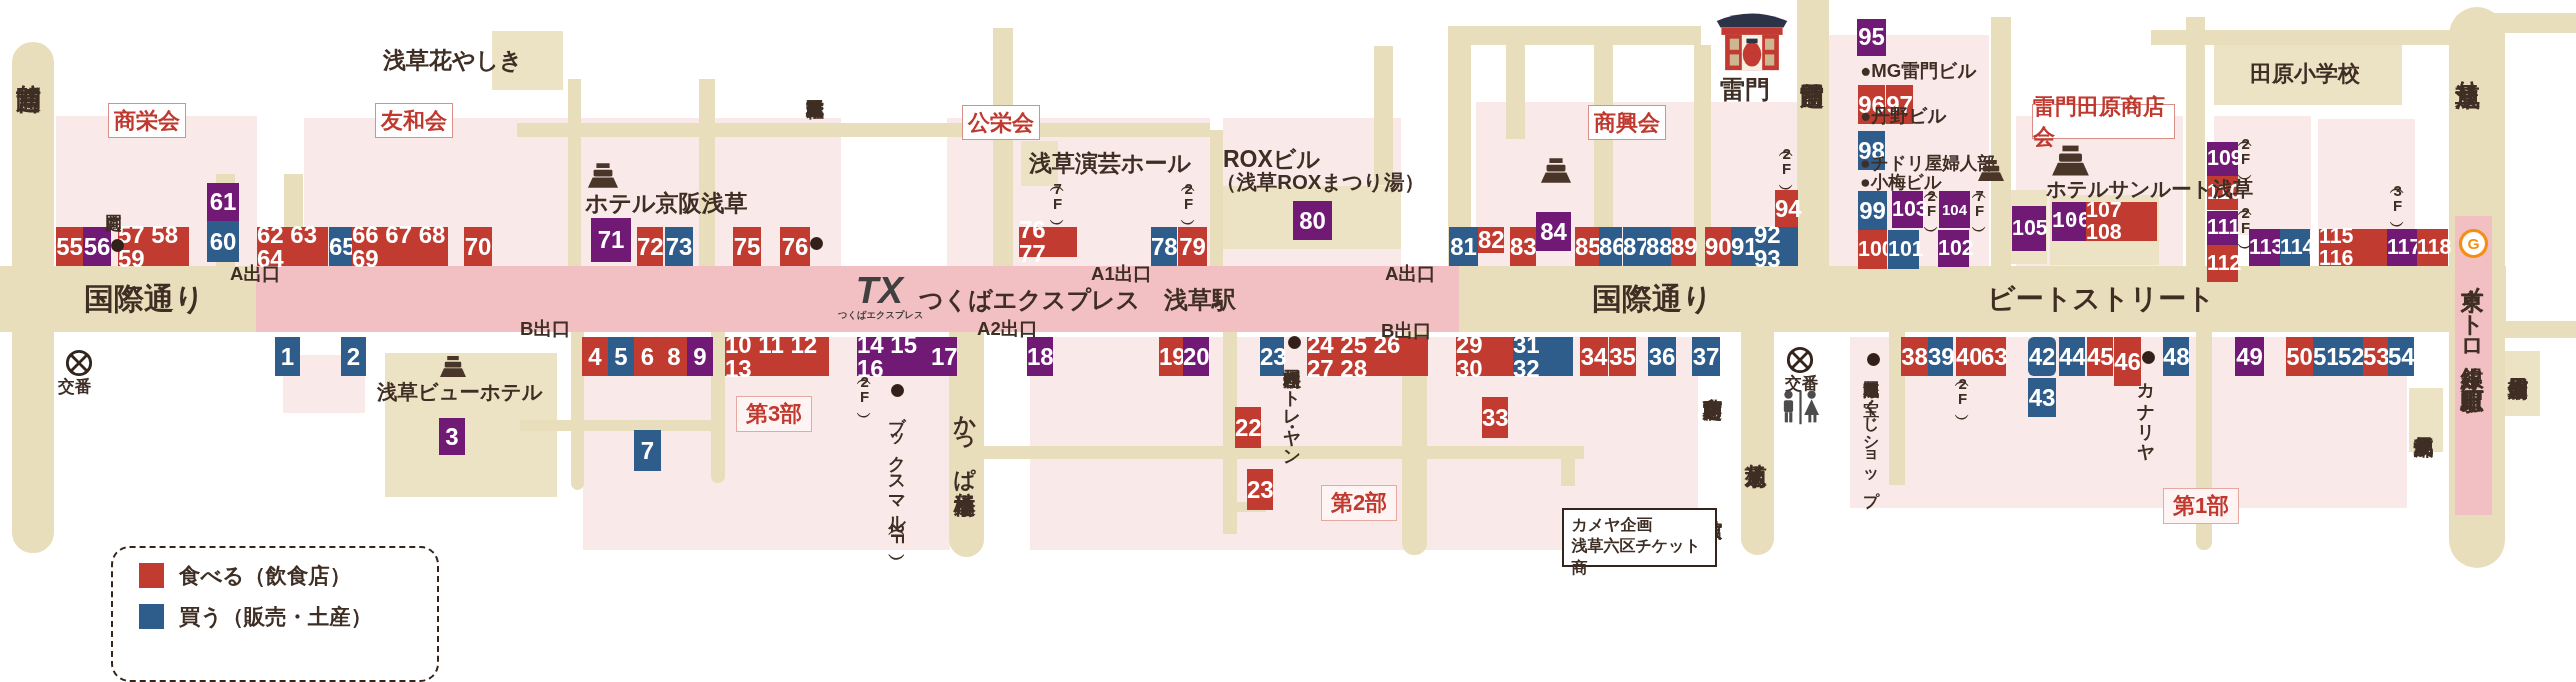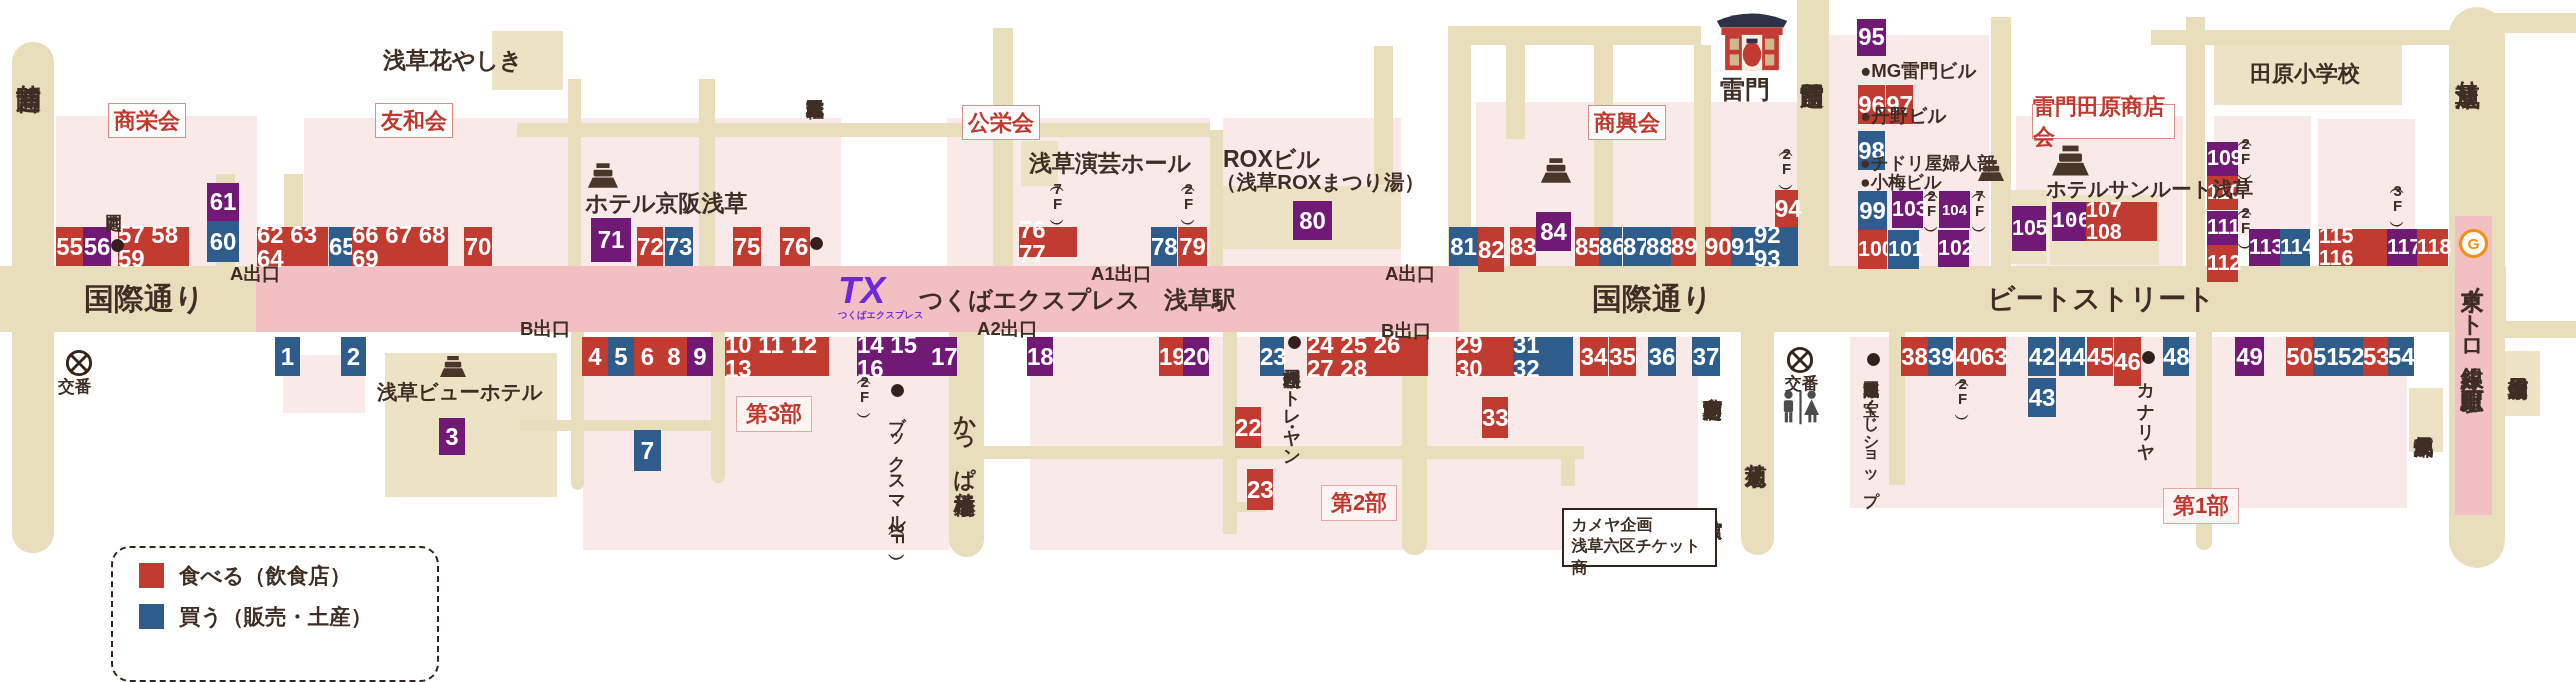--- a/index.html
+++ b/index.html
@@ -113,21 +113,21 @@
       <div class="chip exp" style="left: 591px; top: 218px; width: 40px; height: 44px;">71</div>
       <div class="chip eat" style="left: 637px; top: 227px; width: 26px; height: 39px;">72</div>
       <div class="chip buy" style="left: 665px; top: 227px; width: 28px; height: 39px;">73</div>
       <div class="chip eat" style="left: 733px; top: 227px; width: 28px; height: 39px;">75</div>
       <div class="chip eat" style="left: 780px; top: 227px; width: 30px; height: 39px;">76</div>
       <div class="chip eat" style="left: 1019px; top: 227px; width: 58px; height: 30px;">76 77</div>
       <div class="chip buy" style="left: 1151px; top: 227px; width: 26px; height: 39px;">78</div>
       <div class="chip eat" style="left: 1178px; top: 227px; width: 29px; height: 39px;">79</div>
       <div class="chip exp" style="left: 1293px; top: 201px; width: 39px; height: 39px;">80</div>
       <div class="chip buy" style="left: 1449px; top: 227px; width: 29px; height: 39px;">81</div>
-      <div class="chip eat" style="left: 1478px; top: 227px; width: 26px; height: 45px;">82</div>
+      <div class="chip eat" style="left: 1478px; top: 227px; width: 26px; height: 26px;">82</div>
       <div class="chip eat" style="left: 1510px; top: 227px; width: 26px; height: 39px;">83</div>
       <div class="chip exp" style="left: 1536px; top: 212px; width: 35px; height: 39px;">84</div>
       <div class="chip eat" style="left: 1575px; top: 227px; width: 24px; height: 39px;">85</div>
       <div class="chip buy" style="left: 1599px; top: 227px; width: 23px; height: 39px;">86</div>
       <div class="chip buy" style="left: 1623px; top: 227px; width: 23px; height: 39px;">87</div>
       <div class="chip buy" style="left: 1646px; top: 227px; width: 25px; height: 39px;">88</div>
       <div class="chip eat" style="left: 1671px; top: 227px; width: 25px; height: 39px;">89</div>
       <div class="chip eat" style="left: 1705px; top: 227px; width: 26px; height: 39px;">90</div>
       <div class="chip buy" style="left: 1731px; top: 227px; width: 23px; height: 39px;">91</div>
       <div class="chip buy" style="left: 1754px; top: 227px; width: 44px; height: 39px;">92 93</div>
@@ -177,21 +177,21 @@
       <div class="chip buy" style="left: 1513px; top: 337px; width: 60px; height: 39px;">31 32</div>
       <div class="chip eat" style="left: 1482px; top: 397px; width: 26px; height: 41px;">33</div>
       <div class="chip eat" style="left: 1580px; top: 337px; width: 28px; height: 39px;">34</div>
       <div class="chip eat" style="left: 1609px; top: 337px; width: 27px; height: 39px;">35</div>
       <div class="chip buy" style="left: 1648px; top: 337px; width: 28px; height: 39px;">36</div>
       <div class="chip buy" style="left: 1692px; top: 337px; width: 28px; height: 39px;">37</div>
       <div class="chip eat" style="left: 1901px; top: 337px; width: 27px; height: 39px;">38</div>
       <div class="chip buy" style="left: 1928px; top: 337px; width: 25px; height: 39px;">39</div>
       <div class="chip eat" style="left: 1956px; top: 337px; width: 25px; height: 39px;">40</div>
       <div class="chip eat" style="left: 1981px; top: 337px; width: 25px; height: 39px;">63</div>
-      <div class="chip buy" style="left: 2028px; top: 337px; width: 28px; height: 39px;">42</div>
+      <div class="chip buy" style="left: 2028px; top: 337px; width: 28px; height: 39px; border-radius: 6px;">42</div>
       <div class="chip buy" style="left: 2028px; top: 378px; width: 28px; height: 39px;">43</div>
       <div class="chip buy" style="left: 2059px; top: 337px; width: 26px; height: 39px;">44</div>
       <div class="chip eat" style="left: 2087px; top: 337px; width: 26px; height: 39px;">45</div>
       <div class="chip eat" style="left: 2114px; top: 337px; width: 27px; height: 49px;">46</div>
       <div class="chip buy" style="left: 2163px; top: 337px; width: 26px; height: 39px;">48</div>
       <div class="chip exp" style="left: 2235px; top: 337px; width: 29px; height: 39px;">49</div>
       <div class="chip eat" style="left: 2286px; top: 337px; width: 27px; height: 39px;">50</div>
       <div class="chip buy" style="left: 2313px; top: 337px; width: 25px; height: 39px;">51</div>
       <div class="chip buy" style="left: 2338px; top: 337px; width: 25px; height: 39px;">52</div>
       <div class="chip eat" style="left: 2363px; top: 337px; width: 25px; height: 39px;">53</div>
@@ -321,21 +321,21 @@
     <circle cx="34" cy="5" r="4.5" fill="#4c4c4c"></circle>
     <path d="M34 10 L26 27 L42 27 Z" fill="#4c4c4c"></path>
     <rect x="30.5" y="27" width="3.2" height="8" fill="#4c4c4c"></rect>
     <rect x="36" y="27" width="3.2" height="8" fill="#4c4c4c"></rect>
         </svg></div>
       <div class="icon" style="left: 2458px; top: 228px; width: 31px;"><svg width="31" height="31" viewBox="0 0 34 34">
     <circle cx="17" cy="17" r="16" fill="#f28f16"></circle>
     <circle cx="17" cy="17" r="12.5" fill="#fff"></circle>
     <text x="17" y="23" text-anchor="middle" font-size="17" font-weight="bold" fill="#f28f16" font-family="Liberation Sans, sans-serif">G</text>
         </svg></div>
-      <div class="icon" style="left: 838px; top: 272px; width: 65px; color: #6d28d9; text-align: left;">
+      <div class="icon" style="left: 838px; top: 272px; width: 65px; color: #404040; text-align: right;">
         <div style="font-style: italic; font-weight: 900; font-size: 37px; line-height: 1;">TX</div>
         <div style="font-size: 9.3px; font-weight: bold; margin-top: 0px; white-space: nowrap;">つくばエクスプレス</div>
       </div>
     </div>
 
   <div id="legend">
     <div class="lrow">
       <span class="lsw" style="background: rgb(193, 59, 49);"></span>
       <span class="llab">食べる（飲食店）</span>
     </div>

